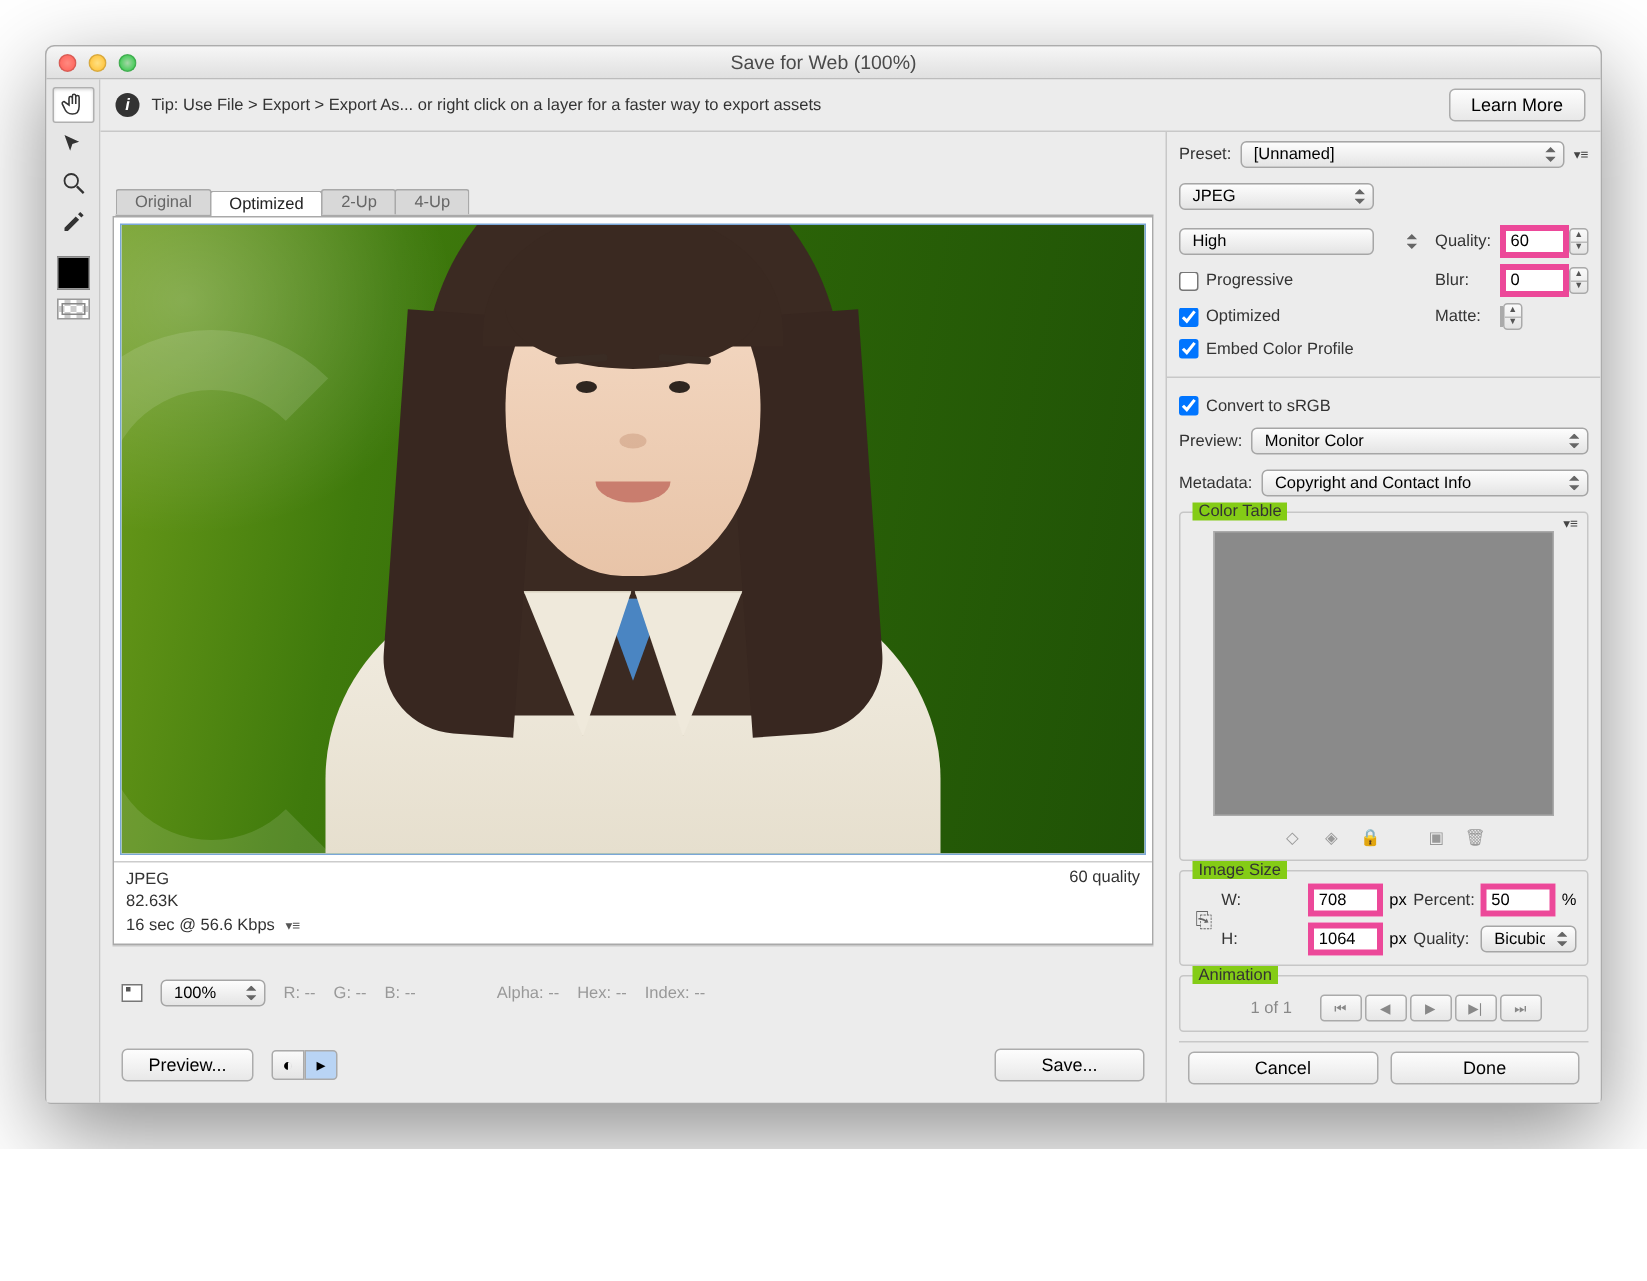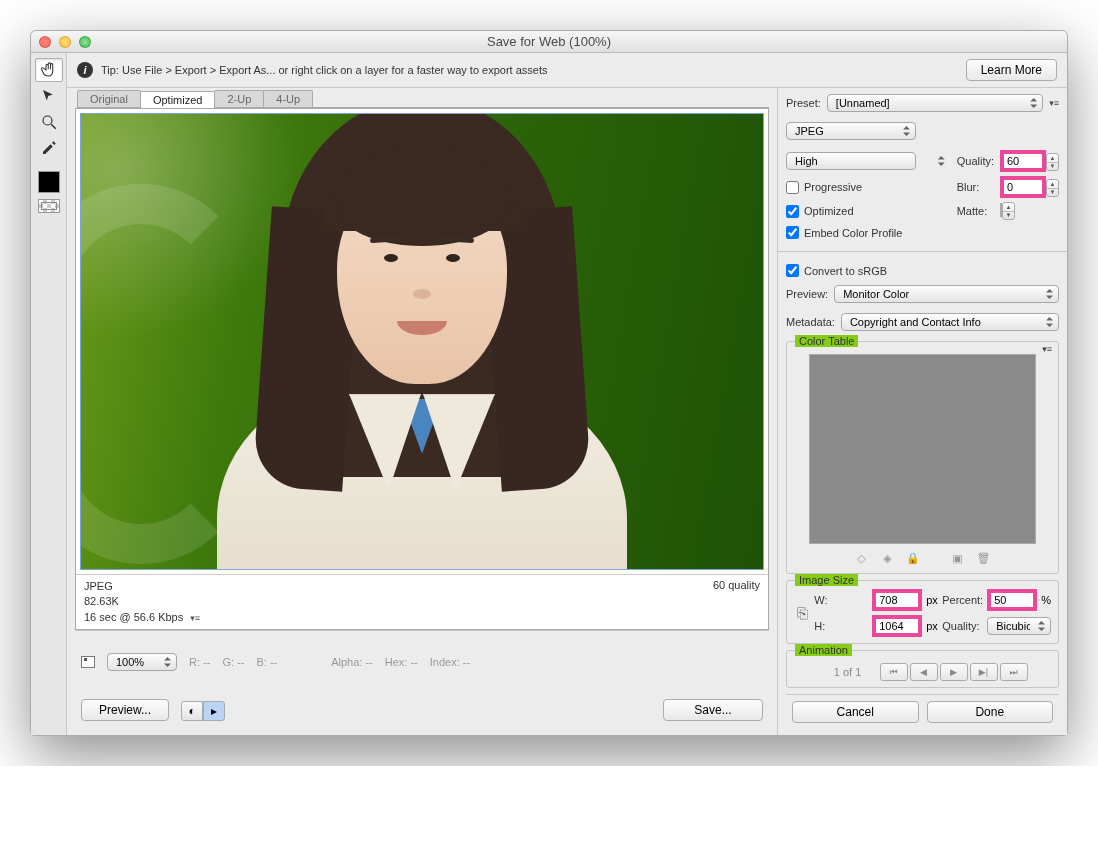--- a/index.html
+++ b/index.html
@@ -23,21 +23,21 @@
 .swatch-bg::after{content:"";position:absolute;inset:2px;border:1px solid #888;}
 
 .main { flex: 1; display: flex; flex-direction: column; background: #ececec; }
 .tipbar { display: flex; align-items: center; gap: 8px; padding: 6px 10px; border-bottom: 1px solid #c8c8c8; }
 .info-icon { width: 16px; height: 16px; border-radius: 50%; background: #333; color: #fff; display: flex; align-items: center; justify-content: center; font-weight: bold; font-style: italic; font-size: 11px; }
 .tip-text { font-size: 11px; color: #333; flex: 1; }
 .btn { background: linear-gradient(#fdfdfd,#e8e8e8); border: 1px solid #acacac; border-radius: 4px; padding: 3px 14px; font-size: 12px; cursor: pointer; }
 
 .workspace { flex: 1; display: flex; }
 
-.preview-area { flex: 1; padding: 2px 8px 8px 8px; display: flex; flex-direction: column; }
+.preview-area { flex: 1; padding: 2px 8px 8px 8px; display: flex; flex-direction: column; margin-top: 36px; }
 .view-tabs { display: flex; border-bottom: 1px solid #a9a9a9; height: 18px; margin-left: 2px; }
 .view-tabs .vtab { padding: 2px 12px; font-size: 11px; color: #666; border: 1px solid #a9a9a9; border-bottom: none; background: #d8d8d8; margin-right: -1px; cursor: pointer; border-radius: 2px 2px 0 0; }
 .view-tabs .vtab.active { background: #fff; color: #222; position: relative; top: 1px; }
 .preview-frame { border: 1px solid #a9a9a9; background: #fff; flex: 1; display: flex; flex-direction: column; margin-top: 0; }
 .canvas-wrap { flex: 1; padding: 4px; }
 .canvas { width: 100%; height: 100%; border: 1px solid #7aa7d8; position:relative; overflow:hidden; }
 .img-stub{position:absolute;inset:0;}
 .bg-green{position:absolute;inset:0;background:linear-gradient(100deg,#6a9a1a 0%,#3f7a0c 25%,#2c6408 55%,#1f5206 100%);}
 .bg-highlight{position:absolute;top:0;left:0;width:40%;height:60%;background:radial-gradient(ellipse at 15% 20%,rgba(255,255,255,0.25),transparent 55%);}
 .bg-letter{position:absolute;left:-50px;top:70px;width:220px;height:380px;border:40px solid rgba(255,255,255,0.12);border-radius:120px;border-right-color:transparent;}
@@ -64,21 +64,21 @@
 .hairside.r{left:calc(50% + 70px);border-radius:0 0 50px 0;transform:rotate(-4deg);}
 .infobar { border-top: 1px solid #ccc; padding: 4px 8px; display: flex; font-size: 11px; color: #333; }
 .infobar .left { flex:1; line-height:1.4; }
 .infobar .right { text-align:right; }
 .flyout-icon { margin-left:4px; color:#555; font-size:9px; }
 
 .statusbar { display:flex; align-items:center; gap:12px; padding:22px 6px; border-top:1px solid #c8c8c8;}
 .zoom-select{width:70px;}
 .statusbar .lbl{color:#333;}
 .statusbar .lbl span{color:#999;}
-.btn-row { display:flex; gap:8px; padding:6px; align-items:flex-end;}
+.btn-row { display:flex; gap:8px; padding:6px; align-items:center;}
 .btn-row .spacer{flex:1;}
 .btn-row .btn{min-width:88px;}
 .mini-icons{display:flex;gap:0;margin-left:4px;}
 .mini-icons span{width:22px;height:20px;border:1px solid #aaa;background:linear-gradient(#fafafa,#e4e4e4);display:flex;align-items:center;justify-content:center;font-size:12px;cursor:pointer;}
 .mini-icons span:first-child{border-radius:3px 0 0 3px;}
 .mini-icons span:last-child{border-radius:0 3px 3px 0;background:#b9d4f4;}
 
 .sidepanel { width: 290px; border-left: 1px solid #c8c8c8; padding: 6px 8px; display:flex; flex-direction:column; gap:6px; overflow:auto;}
 .row { display:flex; align-items:center; gap:6px; margin-bottom:4px;}
 label.lbl{font-size:11px;color:#333;}

